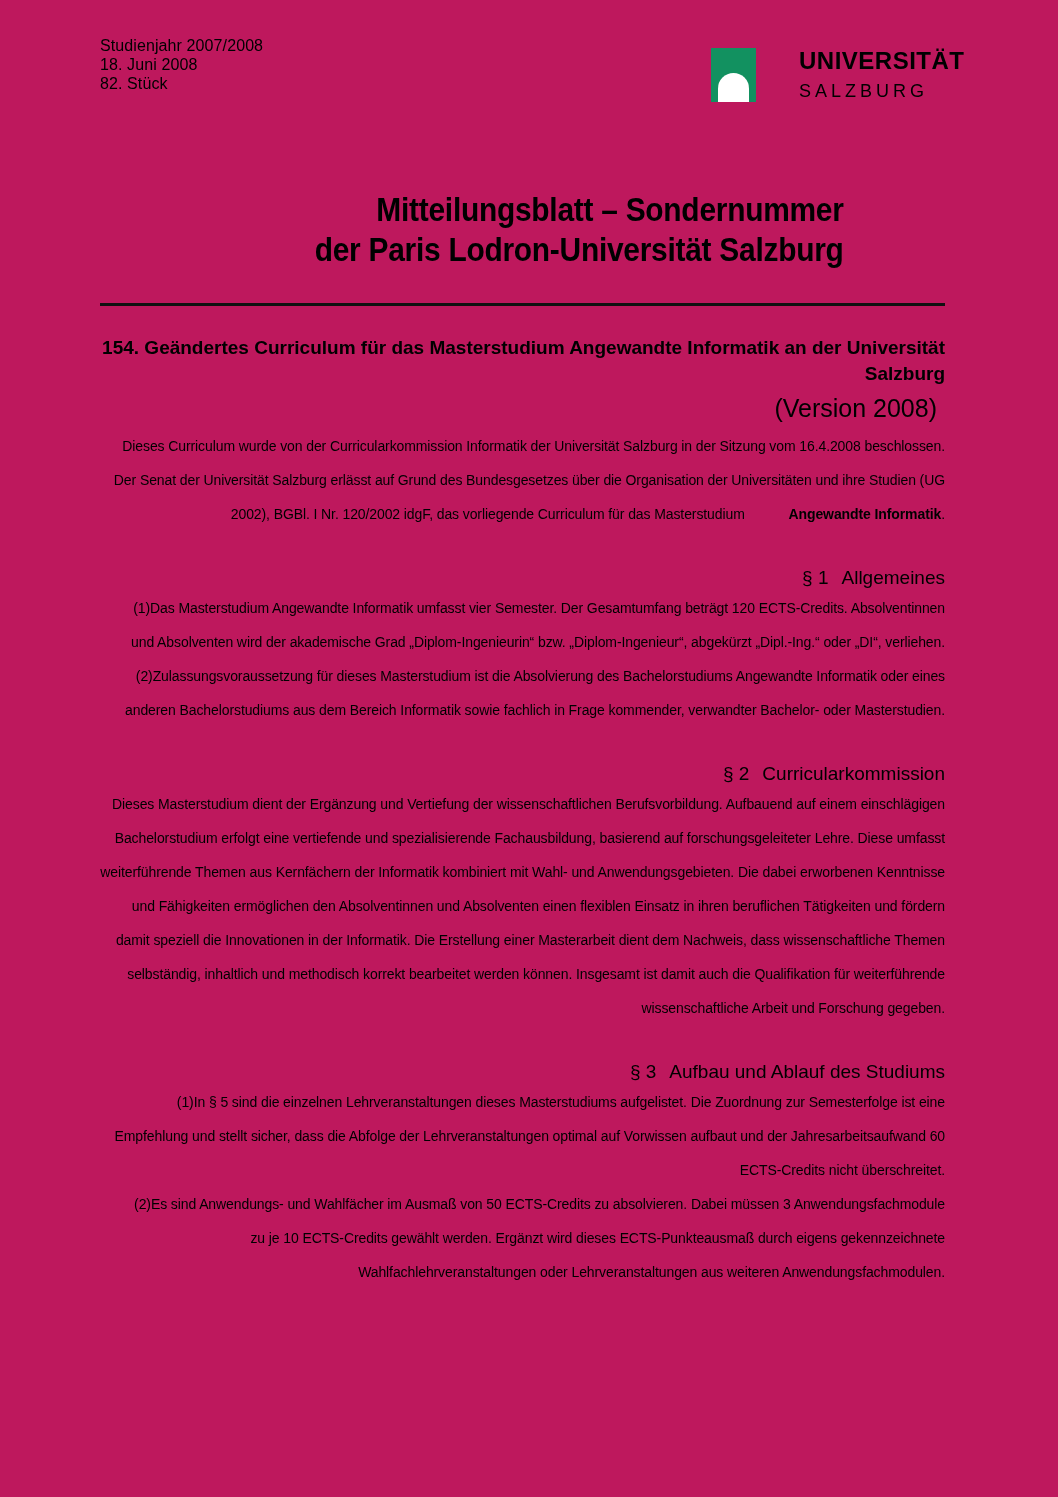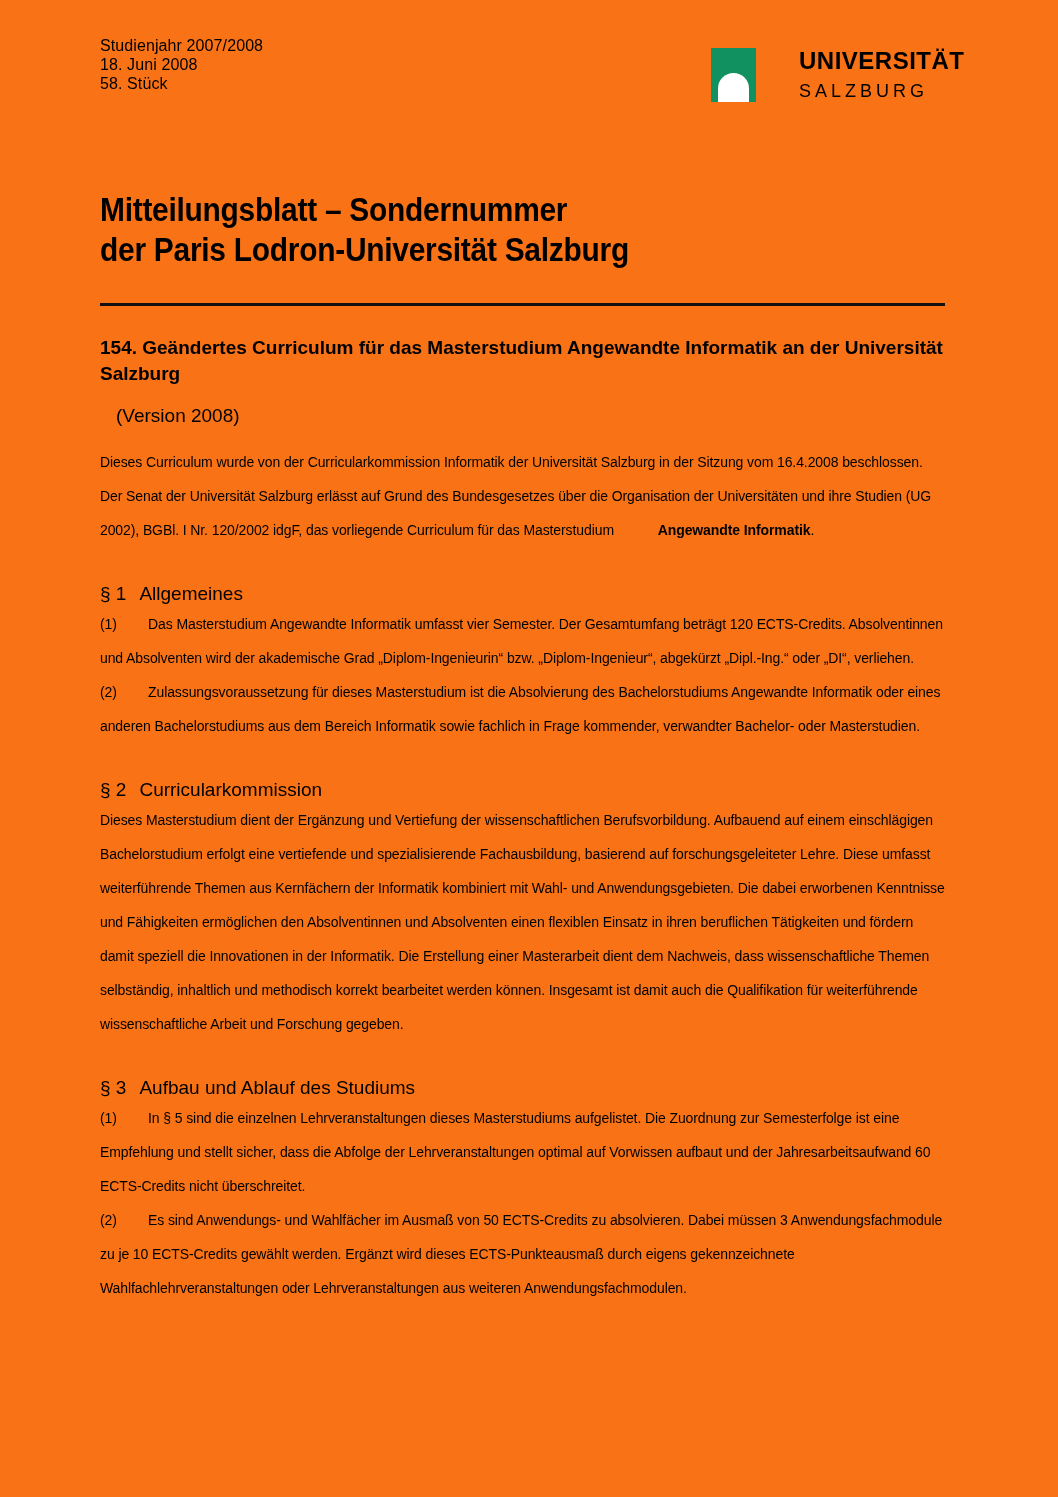--- a/index.html
+++ b/index.html
@@ -4,21 +4,21 @@
 <style>
   html, body {
     margin: 0;
     padding: 0;
     background: #ffffff;
   }
   .page {
     position: relative;
     width: 1058px;
     height: 1497px;
-    background: #f97316;
+    background: #be185d;
     color: #000000;
     font-family: "Liberation Sans", "DejaVu Sans", sans-serif;
     overflow: hidden;
   }
 
   
   .masthead {
     position: absolute;
     top: 36px;
     left: 100px;
@@ -76,20 +76,21 @@
   }
 
   
   .content {
     position: absolute;
     top: 0;
     left: 100px;
     width: 845px;
     padding-top: 189px;
     hyphens: auto;
+    text-align: right;
     -webkit-hyphens: auto;
   }
 
   h1.doc-title {
     margin: 0;
     font-size: 34px;
     line-height: 40px;
     font-weight: bold;
     letter-spacing: -0.3px;
     transform: scaleX(0.88);
@@ -106,22 +107,22 @@
     width: 100%;
   }
 
   .art-heading {
     margin: 29px 0 0 0;
     font-size: 19px;
     line-height: 26px;
     font-weight: bold;
   }
   .art-version {
-    margin: 16px;
-    font-size: 19px;
+    margin: 8px;
+    font-size: 25px;
     line-height: 26px;
     font-weight: normal;
   }
 
   p.body-par {
     margin: 0;
     font-size: 14px;
     line-height: 34px;
     letter-spacing: -0.1px;
   }
@@ -151,21 +152,21 @@
   }
 </style>
 </head>
 <body>
 
 <div class="page">
 
   <div class="masthead">
     <div>Studienjahr 2007/2008</div>
     <div>18. Juni 2008</div>
-    <div>58. Stück</div>
+    <div>82. Stück</div>
   </div>
 
   <div class="logo">
     <div class="logo-mark" style="background: rgb(18, 145, 96);">
       <div class="logo-arch"></div>
     </div>
     <div class="logo-text">
       <div class="logo-top">UNIVERSITÄT</div>
       <div class="logo-bottom">SALZBURG</div>
     </div>

